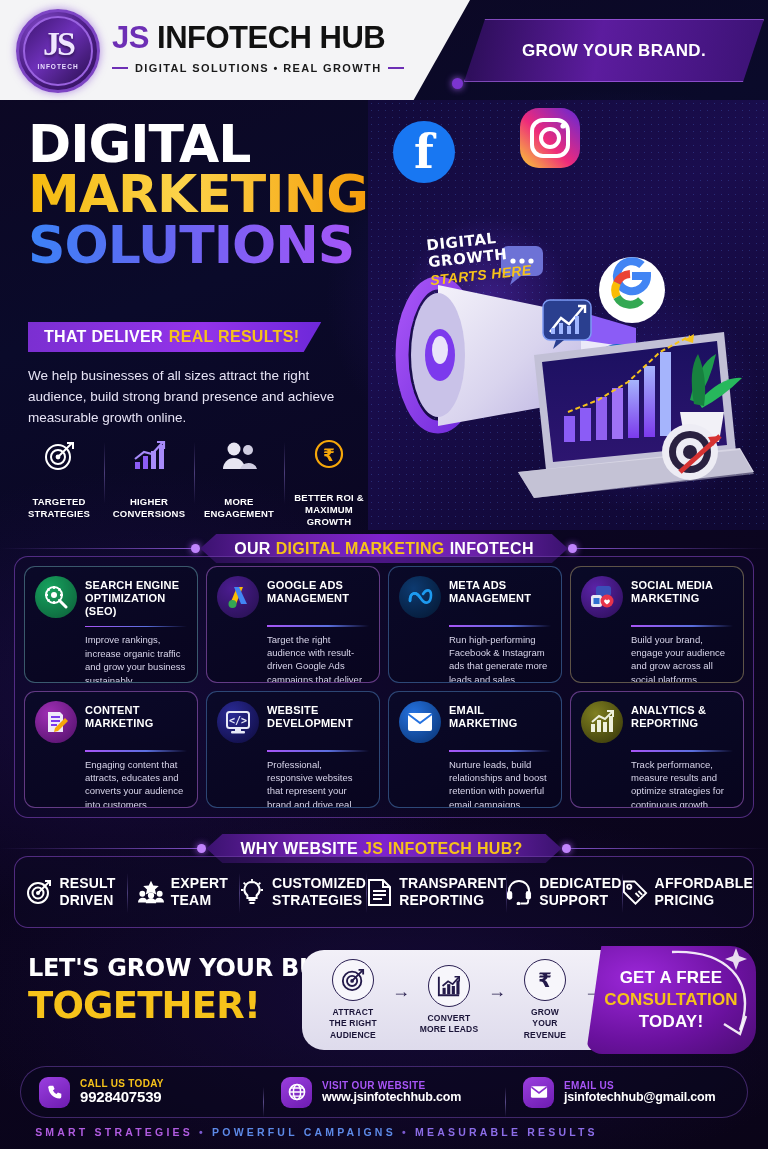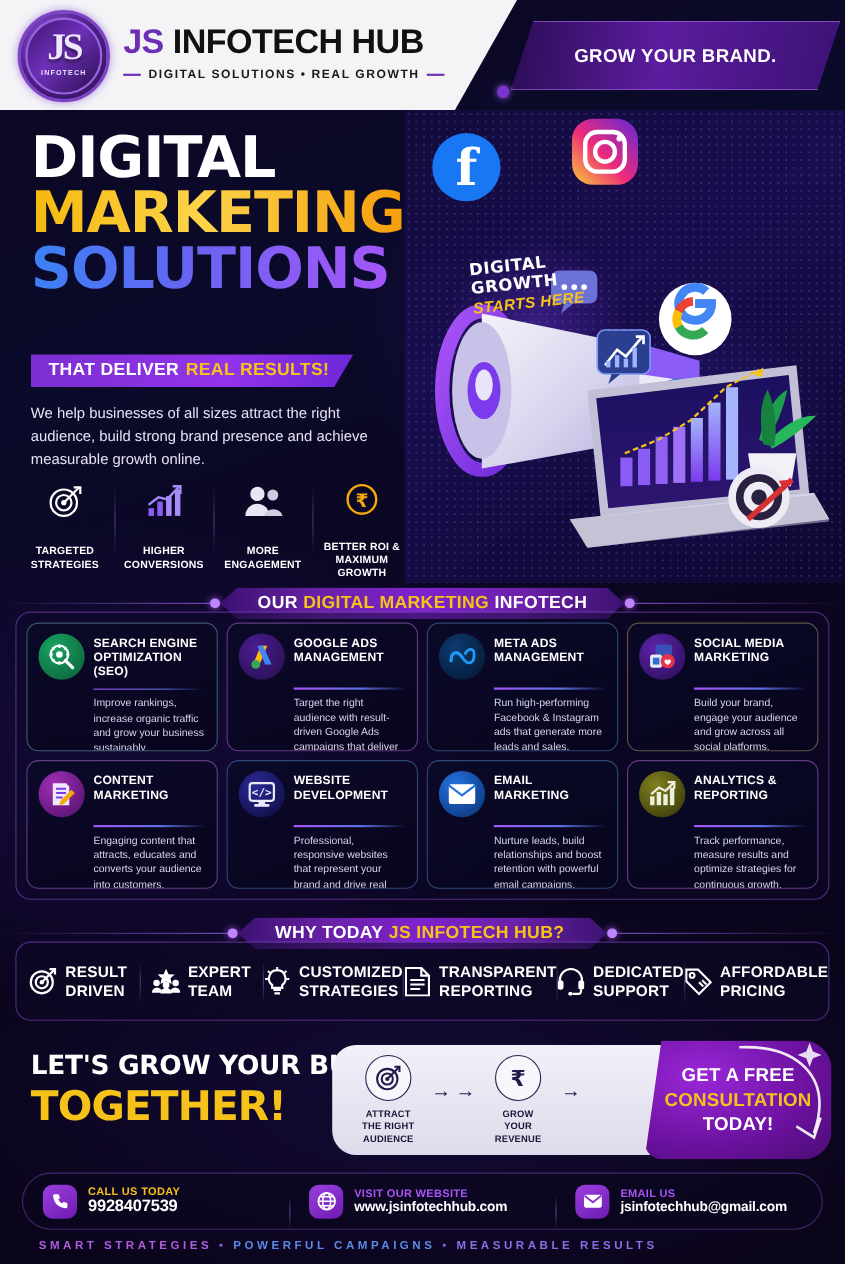--- a/index.html
+++ b/index.html
@@ -582,21 +582,21 @@
         <div class="svc-desc">Track performance, measure results and optimize strategies for continuous growth.</div>
       </div>
 
     </div>
   </div>
 
   <div class="ribbon-row" style="left:0;top:834px;">
     <span class="rb-line"></span>
     <span class="rb-node"></span>
     <div class="ribbon">
-      <span class="rb-w">WHY TODAY</span>
+      <span class="rb-w">WHY WEBSITE</span>
       <span class="rb-y">JS INFOTECH HUB?</span>
     </div>
     <span class="rb-node"></span>
     <span class="rb-line r"></span>
   </div>
 
   <div class="why-panel">
     <div class="why-item">
       <div class="why-ico">
         <svg width="26" height="26" viewBox="0 0 26 26">
@@ -680,20 +680,34 @@
               <circle cx="12" cy="14" r="10" fill="none" stroke="#23194a" stroke-width="2"></circle>
               <circle cx="12" cy="14" r="5.5" fill="none" stroke="#23194a" stroke-width="2"></circle>
               <circle cx="12" cy="14" r="2" fill="#23194a"></circle>
               <path d="M12 14 L24 2" stroke="#23194a" stroke-width="2"></path>
               <path d="M19 2 h5 v5" fill="none" stroke="#23194a" stroke-width="2"></path>
             </svg>
         </div>
         <div class="step-lbl">ATTRACT<br>THE RIGHT<br>AUDIENCE</div>
       </div>
       <div class="arrow">→</div>
+      <div class="step">
+        <div class="step-ring">
+          <svg width="24" height="24" viewBox="0 0 26 24">
+              <path d="M2 2 v20 h22" fill="none" stroke="#23194a" stroke-width="2"></path>
+              <rect x="6" y="14" width="3.4" height="7" fill="#23194a"></rect>
+              <rect x="11" y="10" width="3.4" height="11" fill="#23194a"></rect>
+              <rect x="16" y="12" width="3.4" height="9" fill="#23194a"></rect>
+              <rect x="21" y="6" width="3.4" height="15" fill="#23194a"></rect>
+              <polyline points="6,12 12,7 17,10 24,2" fill="none" stroke="#23194a" stroke-width="1.8"></polyline>
+              <path d="M19 2 h5 v5" fill="none" stroke="#23194a" stroke-width="1.8"></path>
+            </svg>
+        </div>
+        <div class="step-lbl">CONVERT<br>MORE LEADS</div>
+      </div>
       <div class="arrow">→</div>
       <div class="step">
         <div class="step-ring">
           <svg width="24" height="24" viewBox="0 0 24 24">
               <text x="12" y="19" font-size="20" font-weight="bold" fill="#23194a" text-anchor="middle" font-family="DejaVu Sans, sans-serif">₹</text>
             </svg>
         </div>
         <div class="step-lbl">GROW<br>YOUR<br>REVENUE</div>
       </div>
       <div class="arrow">→</div>

